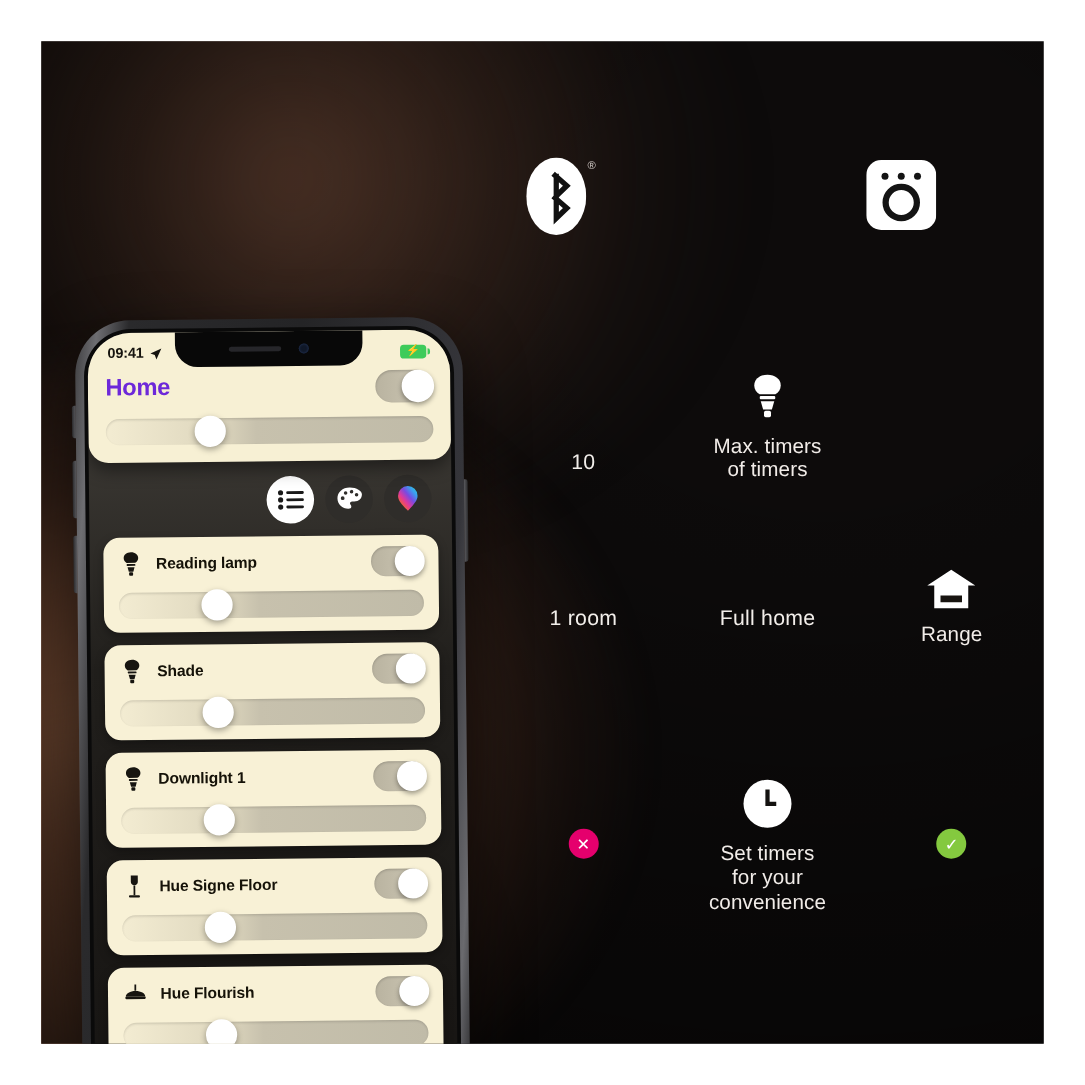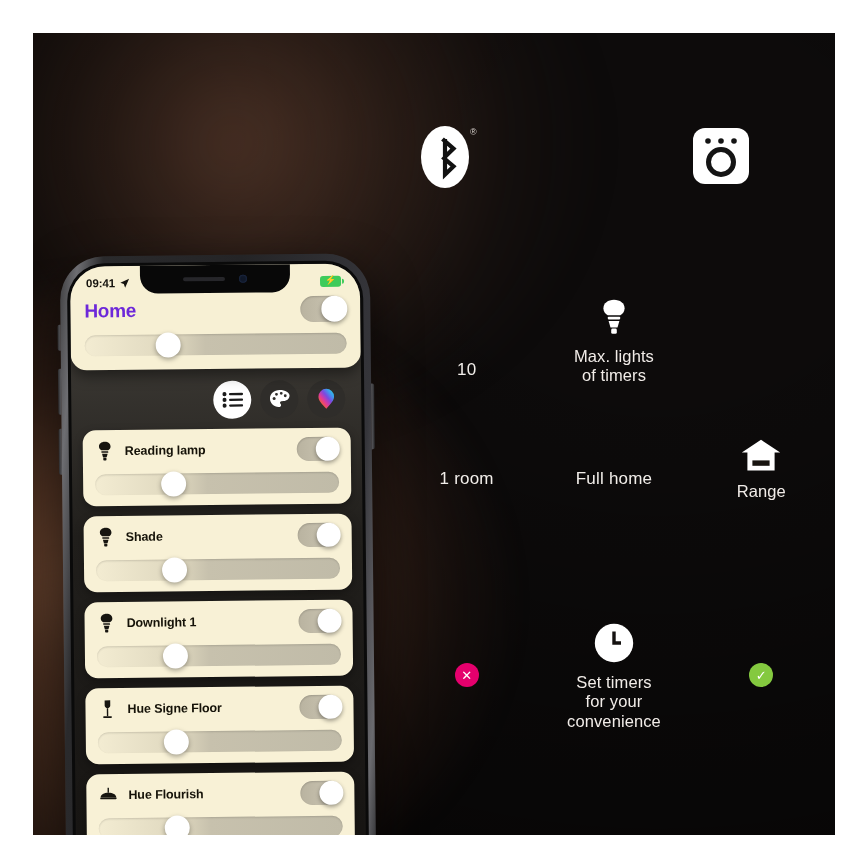--- a/index.html
+++ b/index.html
@@ -537,26 +537,26 @@
       </div>
       <div class="cmp-col">
         <span class="cmp-center-icon">
           <svg width="26" height="38" viewBox="0 0 26 38">
             <path d="M13 0.8C7 0.8 2.4 4.3 2.4 9.3c0 3.1 1.8 5.6 4.3 7h12.6c2.5-1.4 4.3-3.9 4.3-7C23.6 4.3 19 0.8 13 0.8z" fill="#ffffff"></path>
             <rect x="6.8" y="17.8" width="12.4" height="2.6" rx="0.8" fill="#ffffff"></rect>
             <path d="M7.6 21.9h10.8l-1.9 6.6H9.5z" fill="#ffffff"></path>
             <rect x="10.2" y="29.6" width="5.6" height="5.2" rx="1.4" fill="#ffffff"></rect>
           </svg>
         </span>
-        <div class="cmp-label">Max. lights</div>
+        <div class="cmp-label">Max. timers</div>
         <div class="cmp-label">of timers</div>
       </div>
     </div>
 
-    <div class="cmp-row" style="top:406px">
+    <div class="cmp-row" style="top:422px">
       <div class="cmp-col">
         <div class="cmp-value" style="margin-top:30px">1 room</div>
       </div>
       <div class="cmp-col">
         <div class="cmp-value" style="margin-top:30px">Full home</div>
       </div>
       <div class="cmp-col">
         <span class="cmp-center-icon">
           <svg width="40" height="33" viewBox="0 0 40 33">
             <path d="M20 0.8 L39.2 13.4 L33.6 13.4 L33.6 31.6 L6.4 31.6 L6.4 13.4 L0.8 13.4 Z" fill="#ffffff"></path>

